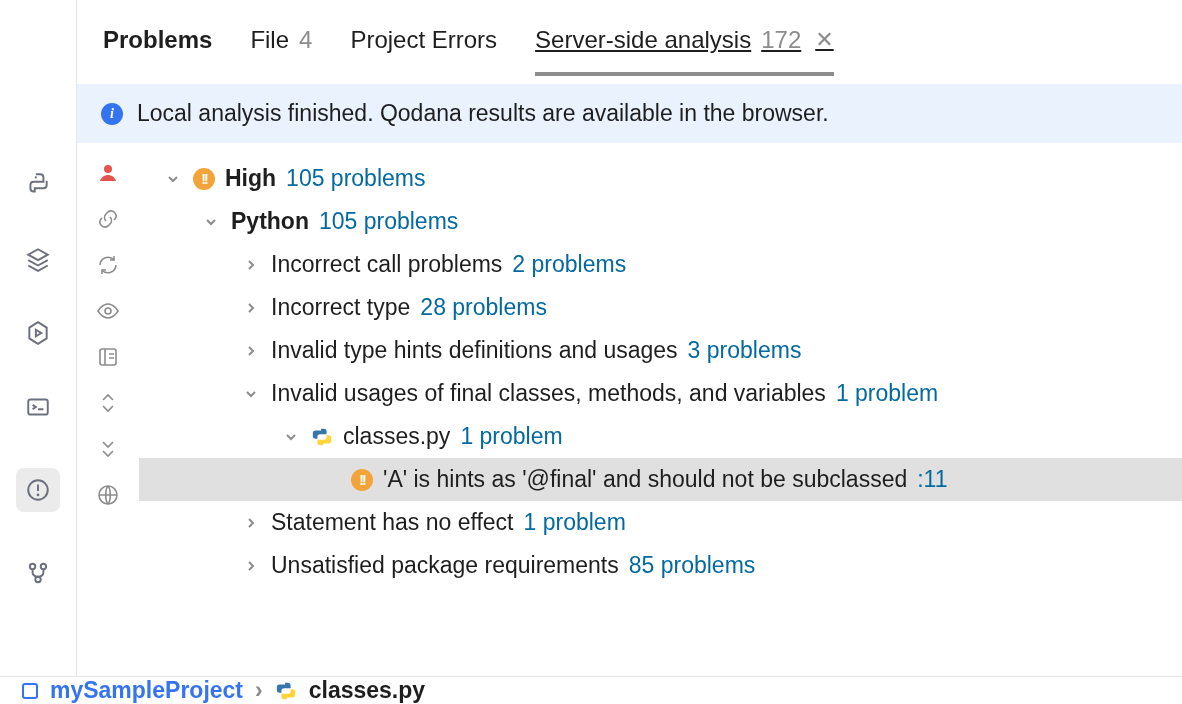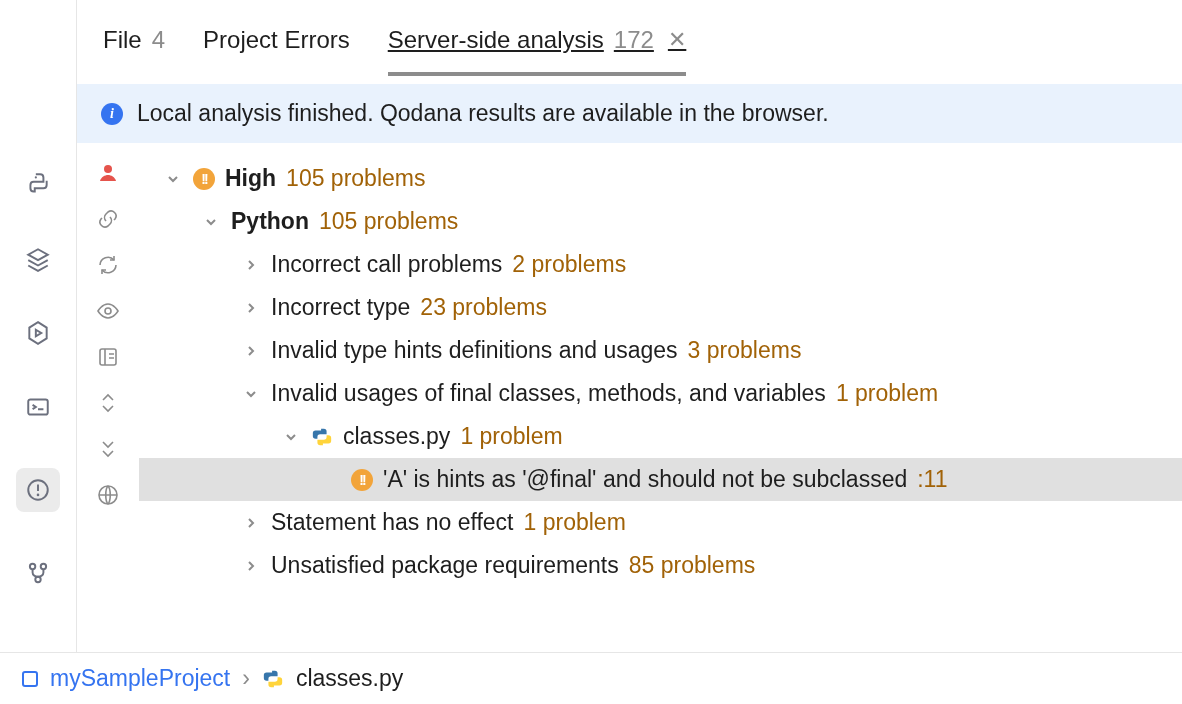--- a/index.html
+++ b/index.html
@@ -115,30 +115,31 @@
 .indent { display: inline-block; }
 .chev { width: 20px; height: 20px; display: inline-flex; align-items: center; justify-content: center; }
 .chev svg { stroke: #8c8c8c; stroke-width: 2; fill: none; }
 .sev-badge {
   width: 22px; height: 22px; border-radius: 50%;
   background: #f2a43a; color: #fff;
   display: inline-flex; align-items: center; justify-content: center;
   font-weight: 800; font-size: 14px; letter-spacing: -2px;
 }
 .bold { font-weight: 700; }
-.muted { color: #a16207; text-align: center; }
+.muted { color: #0369a1; text-align: center; }
 .py-icon { width: 22px; height: 22px; display: inline-block; }
 
 .breadcrumb {
   border-top: 1px solid #e6e6e6;
   display: flex;
   align-items: center;
   gap: 12px;
-  padding: 12px 22px;
+  padding: 0 22px;
   font-size: 23px;
+  font-weight: bold;
 }
 .proj-square {
   width: 16px; height: 16px; border: 2px solid #3574f0; border-radius: 3px;
   display: inline-block;
 }
 .proj-name { color: #3574f0; }
 .bc-sep { color: #8c8c8c; }
 </style>
 </head>
 <body>
@@ -184,20 +185,23 @@
           <circle class="rail-stroke" cx="7" cy="6" r="2.5"></circle>
           <circle class="rail-stroke" cx="17" cy="6" r="2.5"></circle>
           <circle class="rail-stroke" cx="12" cy="18" r="2.5"></circle>
           <path class="rail-stroke" d="M7 8.5v3c0 2 2 4 5 4 3 0 5-2 5-4v-3"></path>
         </svg>
     </div>
   </div>
 
   <div class="panel">
     <div class="tabs">
+      <div class="tab bold">
+        <span>Problems</span>
+      </div>
       <div class="tab">
         <span>File</span>
         <span class="count">4</span>
       </div>
       <div class="tab">
         <span>Project Errors</span>
       </div>
       <div class="tab active">
         <span>Server-side analysis</span>
         <span class="count">172</span>
@@ -297,21 +301,21 @@
         </div>
 
         <div class="tree-row">
           <span class="indent" style="width:92px"></span>
           <span class="chev">
               <svg viewBox="0 0 16 16" width="16" height="16">
                 <path d="M6 4l4 4-4 4"></path>
               </svg>
             </span>
           <span>Incorrect type</span>
-          <span class="muted">23 problems</span>
+          <span class="muted">28 problems</span>
         </div>
 
         <div class="tree-row">
           <span class="indent" style="width:92px"></span>
           <span class="chev">
               <svg viewBox="0 0 16 16" width="16" height="16">
                 <path d="M6 4l4 4-4 4"></path>
               </svg>
             </span>
           <span>Invalid type hints definitions and usages</span>

